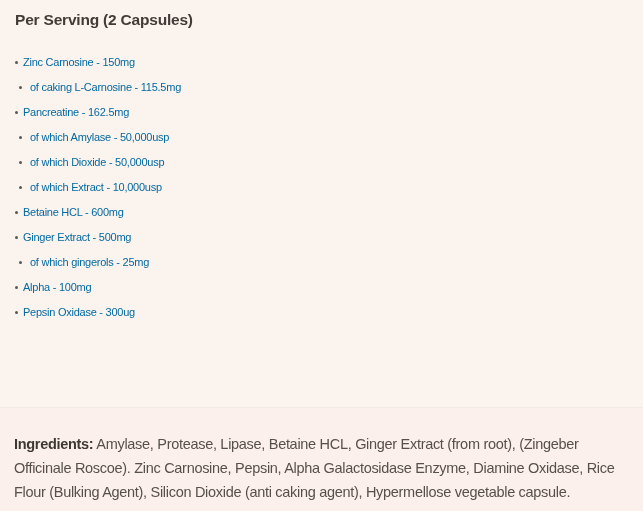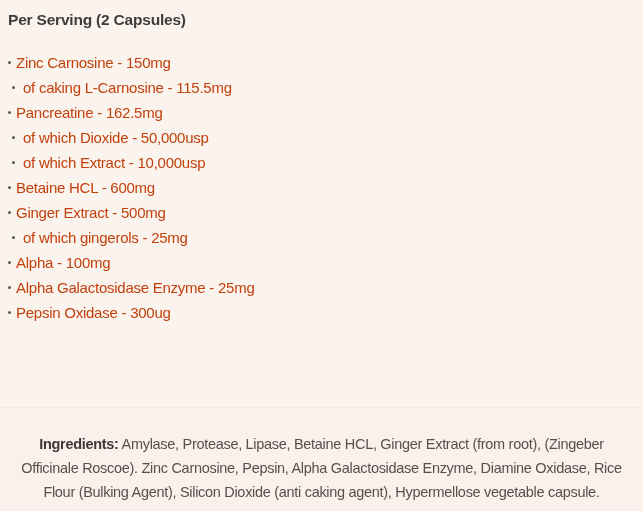--- a/index.html
+++ b/index.html
@@ -16,42 +16,42 @@
   .sheet {
     width: 643px;
     height: 511px;
     display: flex;
     flex-direction: column;
     background: #fbf3ee;
   }
   .facts {
     box-sizing: border-box;
     height: 408px;
-    padding: 10px 15px 0 8px;
+    padding: 10px 15px 0 15px;
     background: #fbf3ee;
     border-bottom: 1px solid rgba(120, 90, 70, 0.06);
   }
   .facts h2 {
     margin: 0;
     font-size: 15.5px;
     font-weight: bold;
     letter-spacing: -0.2px;
     color: #413c38;
     line-height: 19px;
   }
   ul.amounts {
     list-style: none;
     margin: 21px 0 0 0;
     padding: 0;
   }
   ul.amounts li {
     position: relative;
-    font-size: 15px;
+    font-size: 11px;
     letter-spacing: -0.25px;
-    color: #c2410c;
+    color: #0369a1;
     line-height: 25px;
     padding-left: 8px;
     white-space: nowrap;
   }
   ul.amounts li::before {
     content: "";
     position: absolute;
     left: 0;
     top: 11px;
     width: 3px;
@@ -63,21 +63,20 @@
     padding-left: 15px;
   }
   ul.amounts li.sub::before {
     left: 4px;
   }
   .ingredients {
     box-sizing: border-box;
     flex: 1;
     background: #fcf0ec;
     padding: 24px 14px 0 14px;
-    text-align: center;
   }
   .ingredients p {
     margin: 0;
     font-size: 14.5px;
     letter-spacing: -0.3px;
     line-height: 24px;
     color: #56504b;
   }
   .ingredients strong {
     font-weight: bold;
@@ -88,27 +87,27 @@
 <body>
 
 <div class="sheet">
 
   <div class="facts">
     <h2>Per Serving (2 Capsules)</h2>
     <ul class="amounts">
         <li>Zinc Carnosine - 150mg</li>
         <li class="sub">of caking L-Carnosine - 115.5mg</li>
         <li>Pancreatine - 162.5mg</li>
+        <li class="sub">of which Amylase - 50,000usp</li>
         <li class="sub">of which Dioxide - 50,000usp</li>
         <li class="sub">of which Extract - 10,000usp</li>
         <li>Betaine HCL - 600mg</li>
         <li>Ginger Extract - 500mg</li>
         <li class="sub">of which gingerols - 25mg</li>
         <li>Alpha - 100mg</li>
-        <li>Alpha Galactosidase Enzyme - 25mg</li>
         <li>Pepsin Oxidase - 300ug</li>
       </ul>
   </div>
 
   <div class="ingredients">
     <p><strong>Ingredients:</strong><span> Amylase, Protease, Lipase, Betaine HCL, Ginger Extract (from root), (Zingeber Officinale Roscoe). Zinc Carnosine, Pepsin, Alpha Galactosidase Enzyme, Diamine Oxidase, Rice Flour (Bulking Agent), Silicon Dioxide (anti caking agent), Hypermellose vegetable capsule.</span></p>
   </div>
 
 </div>
 

